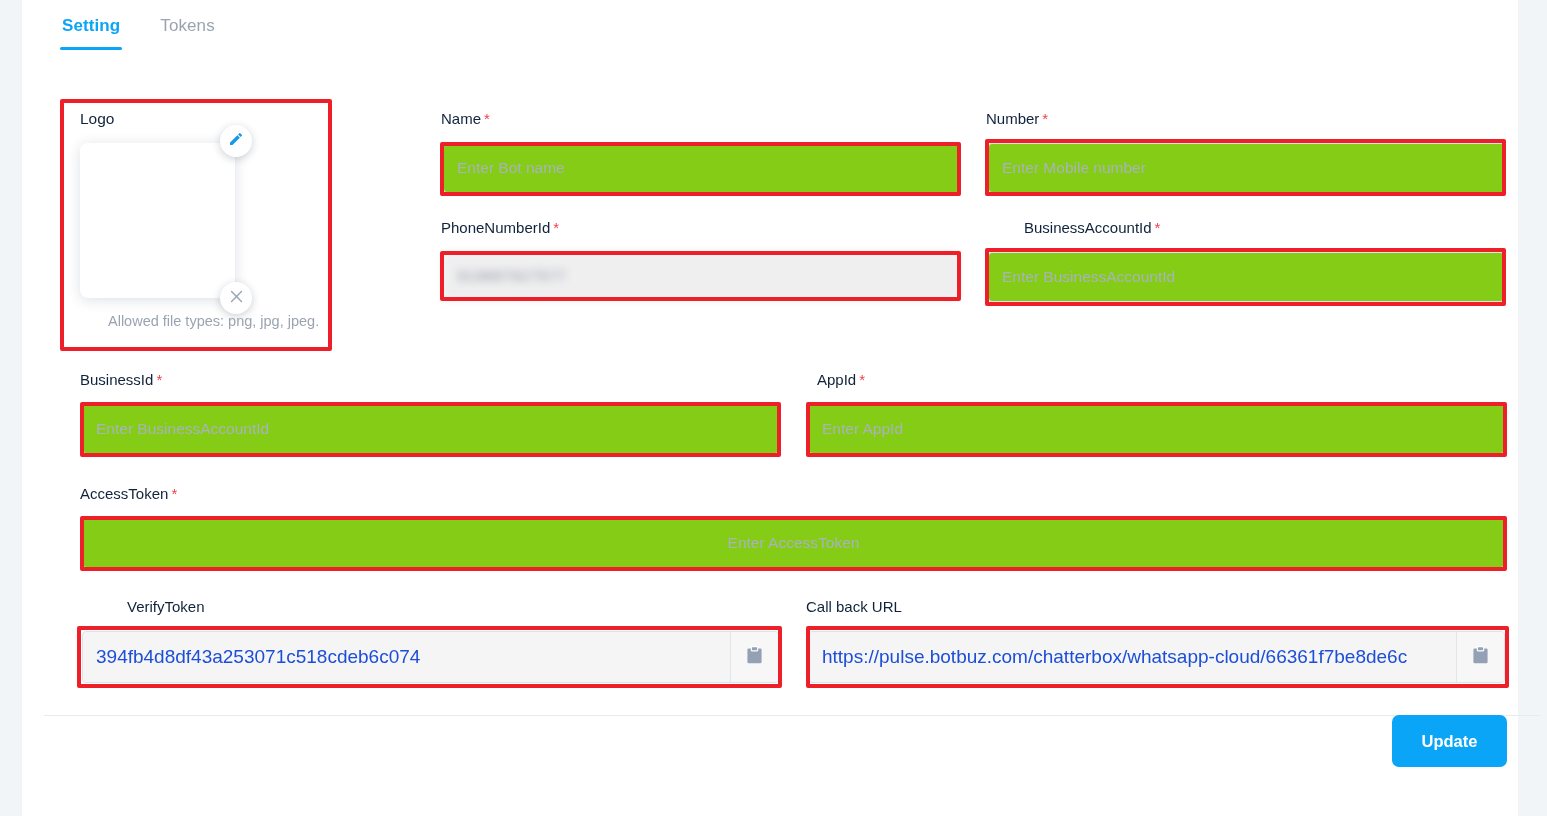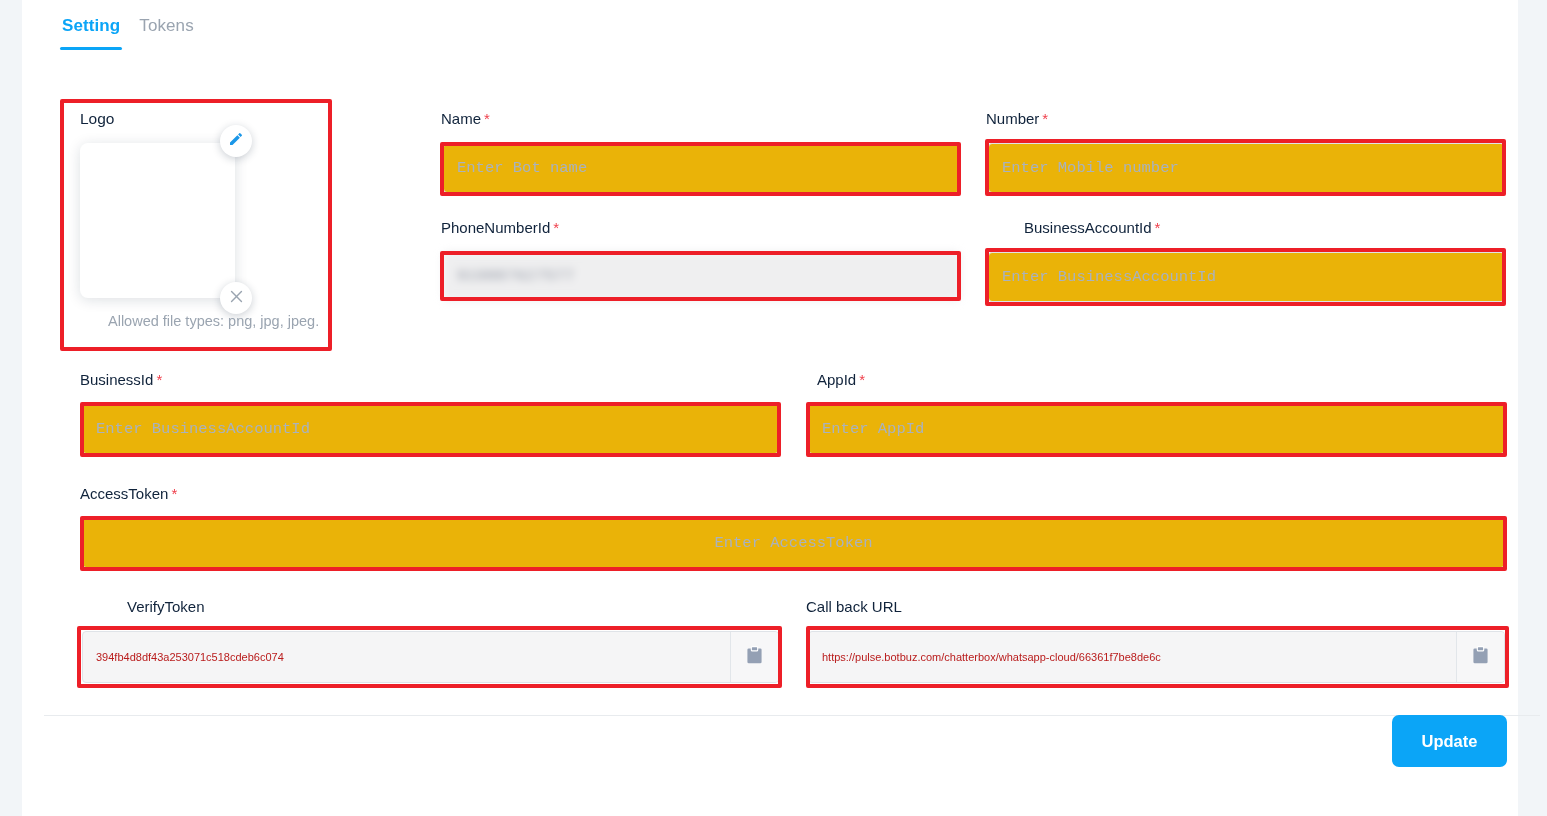--- a/index.html
+++ b/index.html
@@ -19,21 +19,21 @@
     left: 22px; top: 0;
     width: 1496px; height: 816px;
     background: #ffffff;
   }
 
   
   .tabs {
     position: absolute;
     left: 38px; top: 12px;
     display: flex;
-    gap: 15px;
+    gap: 36px;
     align-items: flex-start;
   }
   .tab {
     position: relative;
     font-size: 17px;
     padding: 4px 2px 14px 2px;
     color: #9aa4b0;
     cursor: pointer;
     letter-spacing: .1px;
   }
@@ -53,22 +53,22 @@
     font-size: 15px;
     color: #10233b;
     white-space: nowrap;
   }
   .req { color: #ef3f4b; margin-left: 3px; }
 
   .input {
     position: absolute;
     border: 1px solid #dfe3e8;
     border-radius: 4px;
-    background: #eab308;
-    font-family: Liberation Mono, monospace;
+    background: #84cc16;
+    font-family: Liberation Sans, sans-serif;
     font-size: 15.5px;
     color: #475569;
     padding: 0 13px;
     outline: none;
   }
   .input::placeholder { color: #a9b2bf; }
   .input.disabled {
     background: #efeff0;
     color: #8a93a1;
   }
@@ -128,22 +128,22 @@
     border: 1px solid #dfe3e8;
     border-radius: 4px;
     background: #f5f5f6;
     overflow: hidden;
   }
   .copy-wrap .copy-input {
     flex: 1;
     border: none;
     background: transparent;
     font-family: "Liberation Sans", sans-serif;
-    font-size: 11px;
-    color: #b91c1c;
+    font-size: 19px;
+    color: #1d4ed8;
     padding: 0 13px;
     outline: none;
     min-width: 0;
   }
   .copy-btn {
     width: 48px;
     border-left: 1px solid #e2e6ea;
     background: #f7f7f8;
     display: flex; align-items: center; justify-content: center;
     cursor: pointer;

